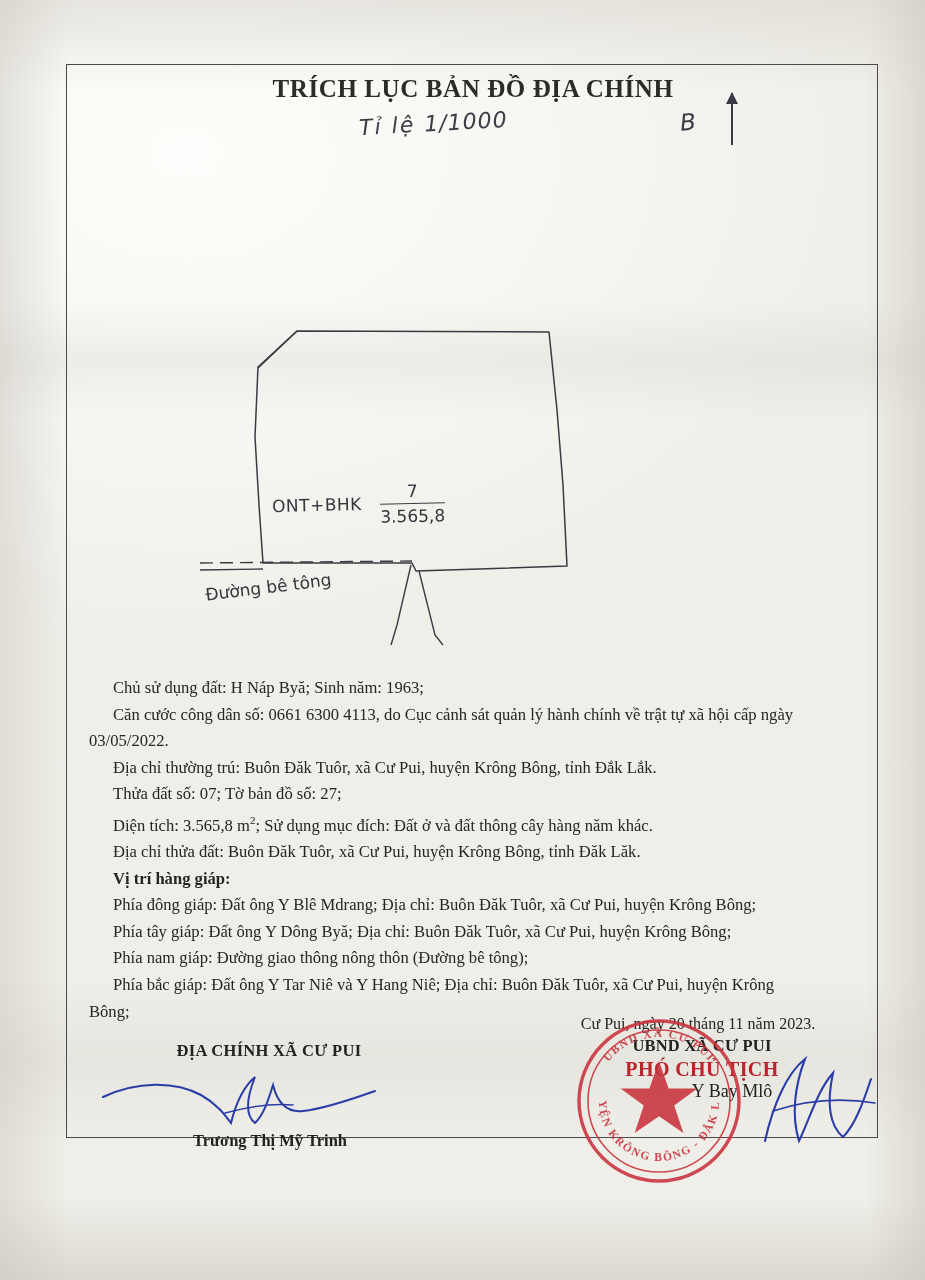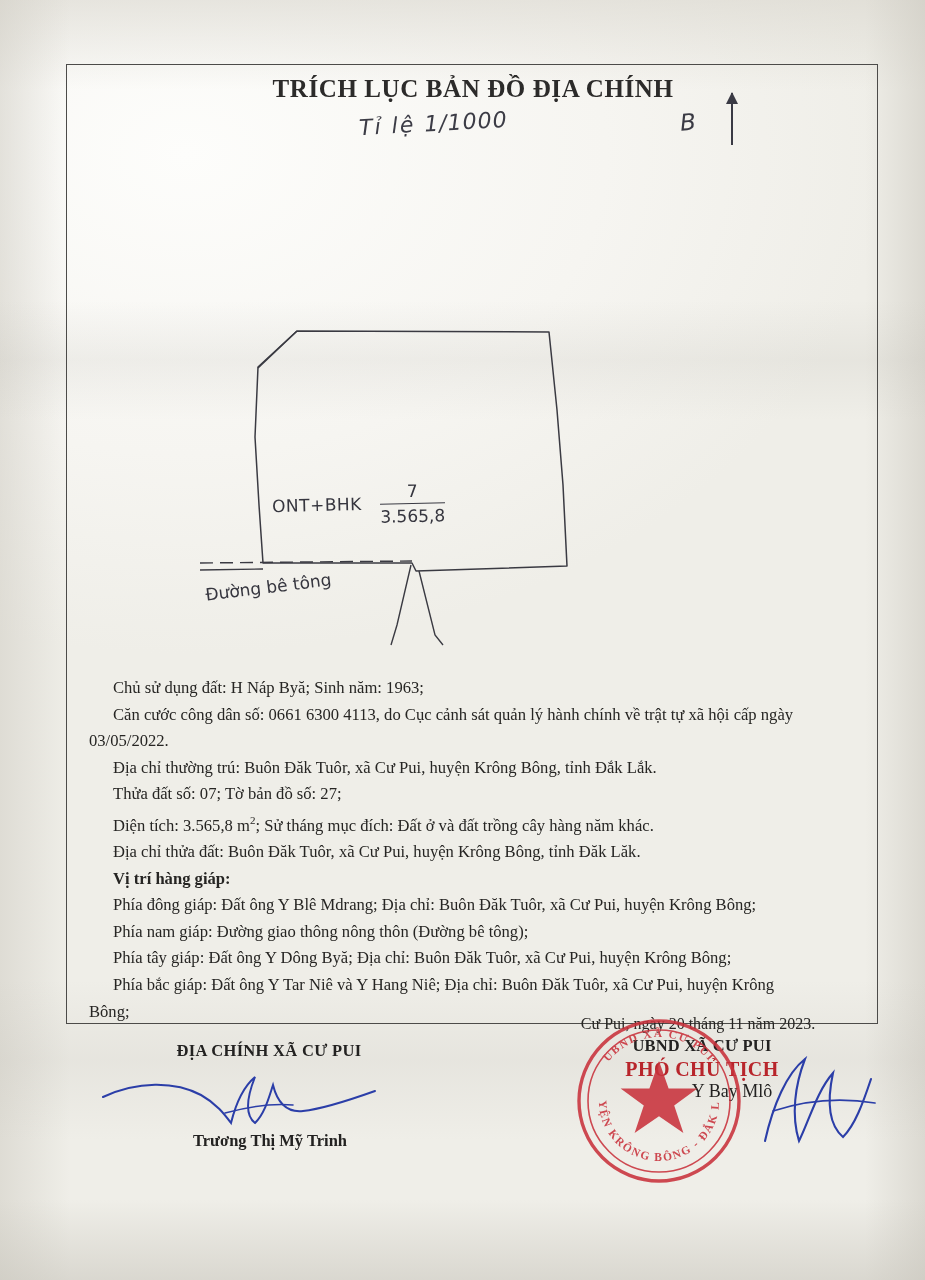--- a/index.html
+++ b/index.html
@@ -53,21 +53,21 @@
     left: 0; top: 980px; width: 925px; height: 160px;
     background: linear-gradient(180deg, rgba(255,255,255,0), rgba(195,192,184,.2), rgba(255,255,255,0));
   }
 
   
   .frame {
     position: absolute;
     left: 66px;
     top: 64px;
     width: 812px;
-    height: 960px;
+    height: 1074px;
     border: 1.6px solid #4c4b49;
     box-sizing: border-box;
   }
 
   
   .doc-title {
     position: absolute;
     left: 0;
     top: 10px;
     width: 812px;
@@ -356,27 +356,27 @@
       <div class="road-label handwrite">Đường bê tông</div>
     </div>
 
     <div class="body-text">
       <p>Chủ sử dụng đất: H Náp Byă; Sinh năm: 1963;</p>
       <p>Căn cước công dân số: 0661 6300 4113, do Cục cảnh sát quản lý hành chính về trật tự xã hội cấp ngày</p>
       <p class="no-indent">03/05/2022.</p>
       <p>Địa chỉ thường trú: Buôn Đăk Tuôr, xã Cư Pui, huyện Krông Bông, tỉnh Đắk Lắk.</p>
       <p>Thửa đất số: 07; Tờ bản đồ số: 27;</p>
       <p>
-        <span>Diện tích: 3.565,8 m</span><sup>2</sup><span>; Sử tháng mục đích: Đất ở và đất trồng cây hàng năm khác.</span>
+        <span>Diện tích: 3.565,8 m</span><sup>2</sup><span>; Sử dụng mục đích: Đất ở và đất thông cây hàng năm khác.</span>
       </p>
       <p>Địa chỉ thửa đất: Buôn Đăk Tuôr, xã Cư Pui, huyện Krông Bông, tỉnh Đăk Lăk.</p>
       <p class="bold">Vị trí hàng giáp:</p>
       <p>Phía đông giáp: Đất ông Y Blê Mdrang; Địa chỉ: Buôn Đăk Tuôr, xã Cư Pui, huyện Krông Bông;</p>
+      <p>Phía tây giáp: Đất ông Y Dông Byă; Địa chỉ: Buôn Đăk Tuôr, xã Cư Pui, huyện Krông Bông;</p>
       <p>Phía nam giáp: Đường giao thông nông thôn (Đường bê tông);</p>
-      <p>Phía tây giáp: Đất ông Y Dông Byă; Địa chỉ: Buôn Đăk Tuôr, xã Cư Pui, huyện Krông Bông;</p>
       <p>Phía bắc giáp: Đất ông Y Tar Niê và Y Hang Niê; Địa chỉ: Buôn Đăk Tuôr, xã Cư Pui, huyện Krông</p>
       <p class="no-indent">Bông;</p>
     </div>
 
     <div class="sig-zone">
 
       <div class="sig-left">
         <div class="role">ĐỊA CHÍNH XÃ CƯ PUI</div>
         <div class="name">Trương Thị Mỹ Trinh</div>
       </div>

